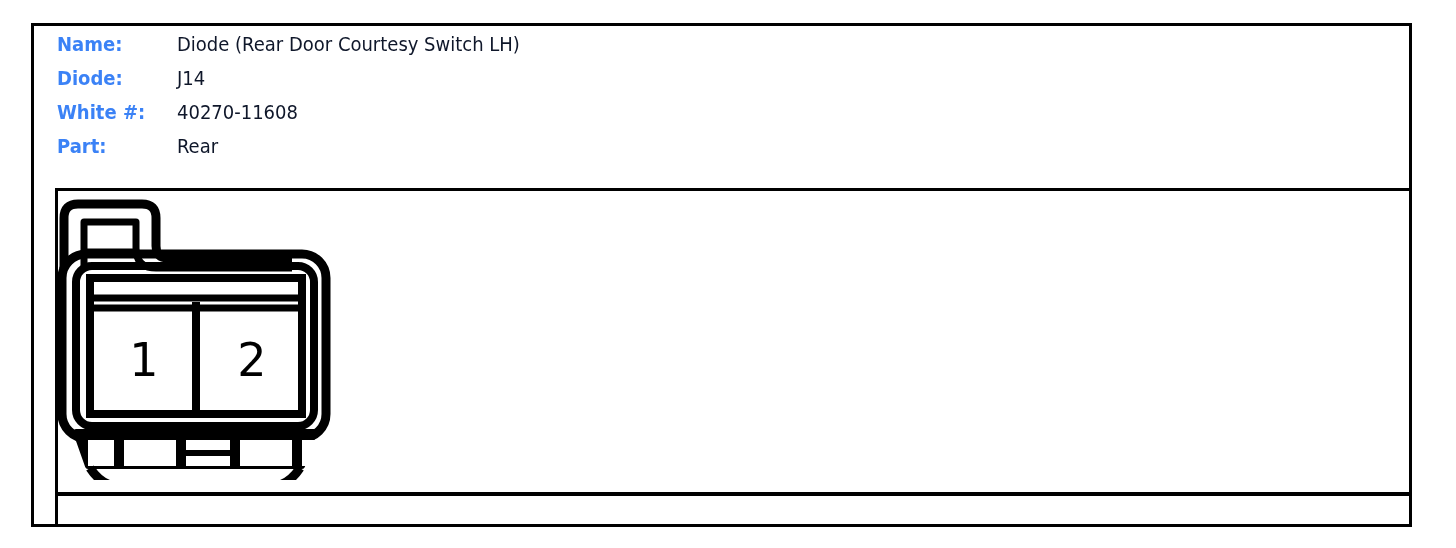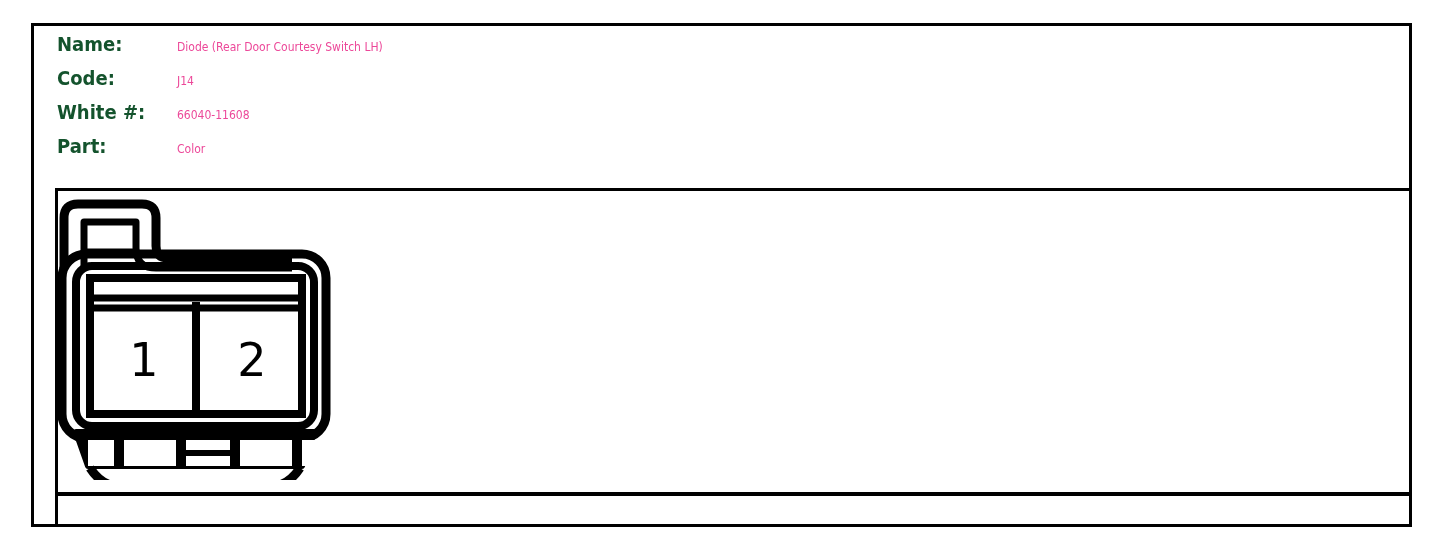--- a/index.html
+++ b/index.html
@@ -47,28 +47,28 @@
   .spec-row {
     display: flex;
     align-items: baseline;
     height: 34px;
   }
   .spec-label {
     width: 120px;
     flex: 0 0 120px;
     font-size: 20px;
     font-weight: bold;
-    color: #14532d;
+    color: #3b82f6;
     letter-spacing: 0px;
     font-stretch: condensed;
   }
   .spec-value {
-    font-size: 12px;
+    font-size: 20px;
     font-weight: normal;
-    color: #ec4899;
+    color: #0f172a;
     font-stretch: condensed;
     white-space: nowrap;
   }
 
   
   .inner-box {
     position: absolute;
     left: 55px;
     top: 188px;
     width: 1357px;
@@ -112,32 +112,32 @@
   <div class="outer-frame"></div>
 
   <div class="spec-block">
 
     <div class="spec-row">
       <div class="spec-label">Name:</div>
       <div class="spec-value">Diode (Rear Door Courtesy Switch LH)</div>
     </div>
 
     <div class="spec-row">
-      <div class="spec-label">Code:</div>
+      <div class="spec-label">Diode:</div>
       <div class="spec-value">J14</div>
     </div>
 
     <div class="spec-row">
       <div class="spec-label">White #:</div>
-      <div class="spec-value">66040-11608</div>
+      <div class="spec-value">40270-11608</div>
     </div>
 
     <div class="spec-row">
       <div class="spec-label">Part:</div>
-      <div class="spec-value">Color</div>
+      <div class="spec-value">Rear</div>
     </div>
 
   </div>
 
   <div class="inner-box"></div>
   <div class="inner-divider"></div>
 
   <div class="connector-art">
     <svg width="300" height="290" viewBox="0 0 300 290" xmlns="http://www.w3.org/2000/svg" shape-rendering="geometricPrecision">
 

